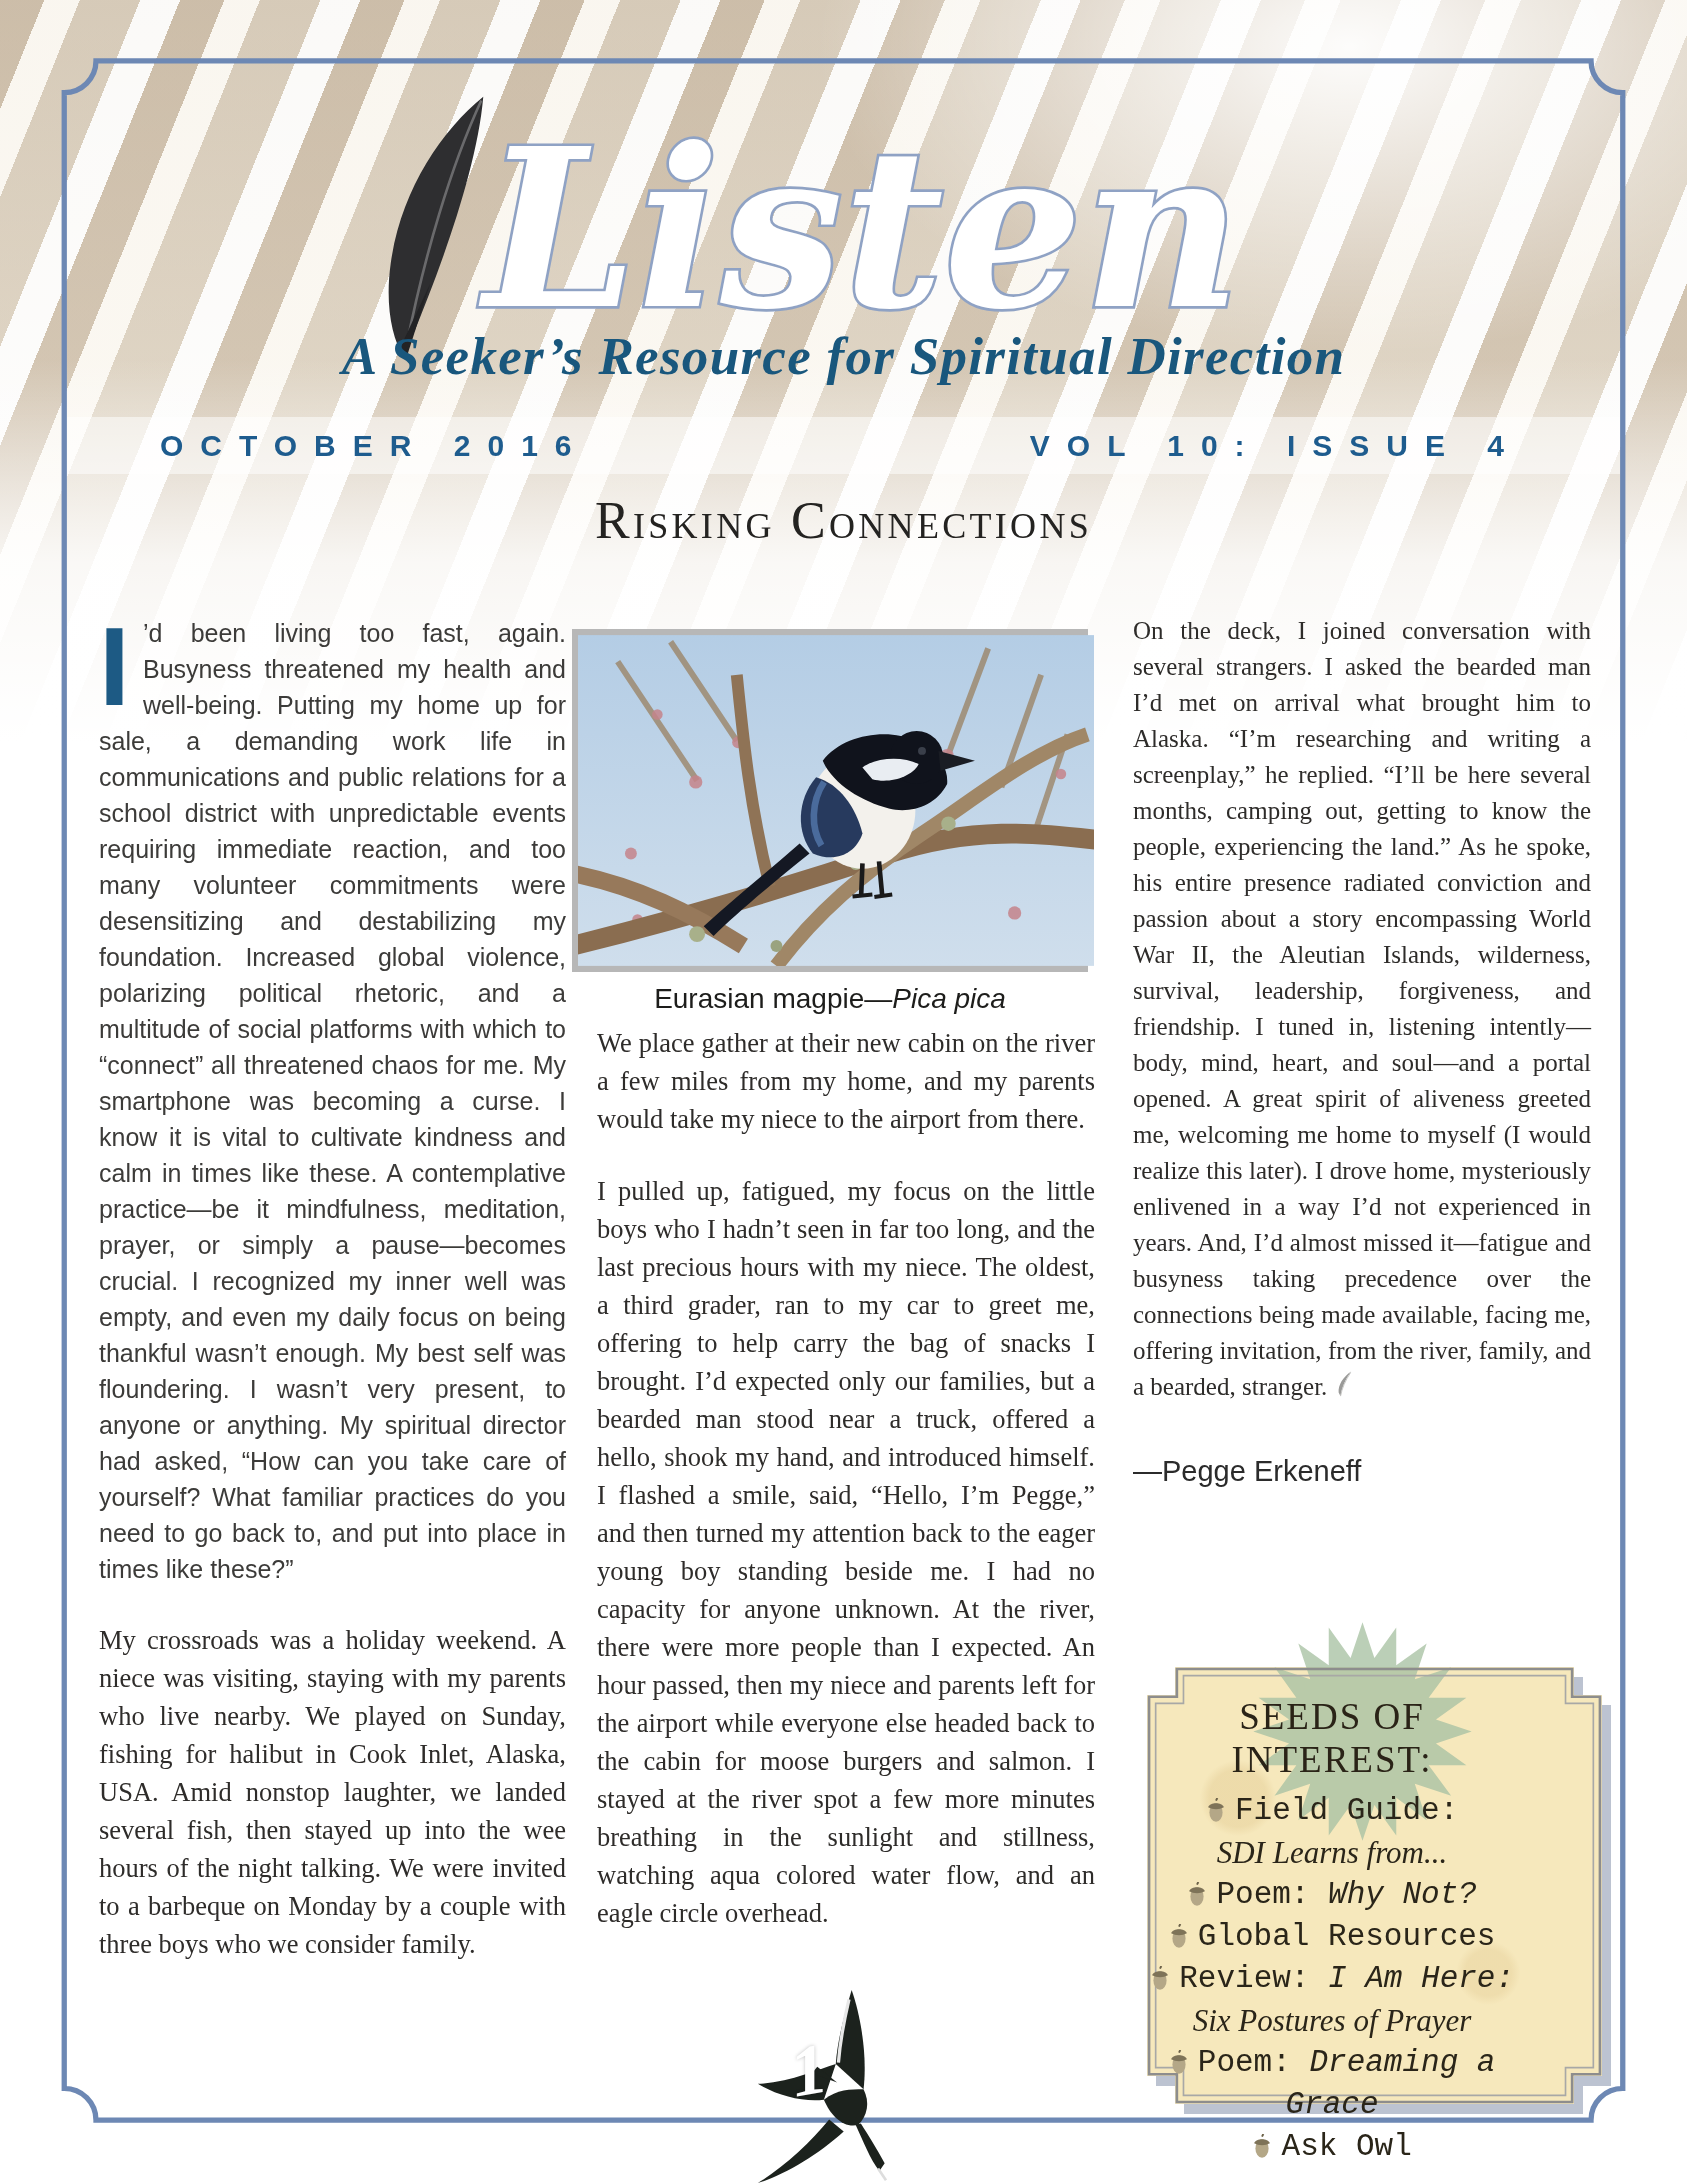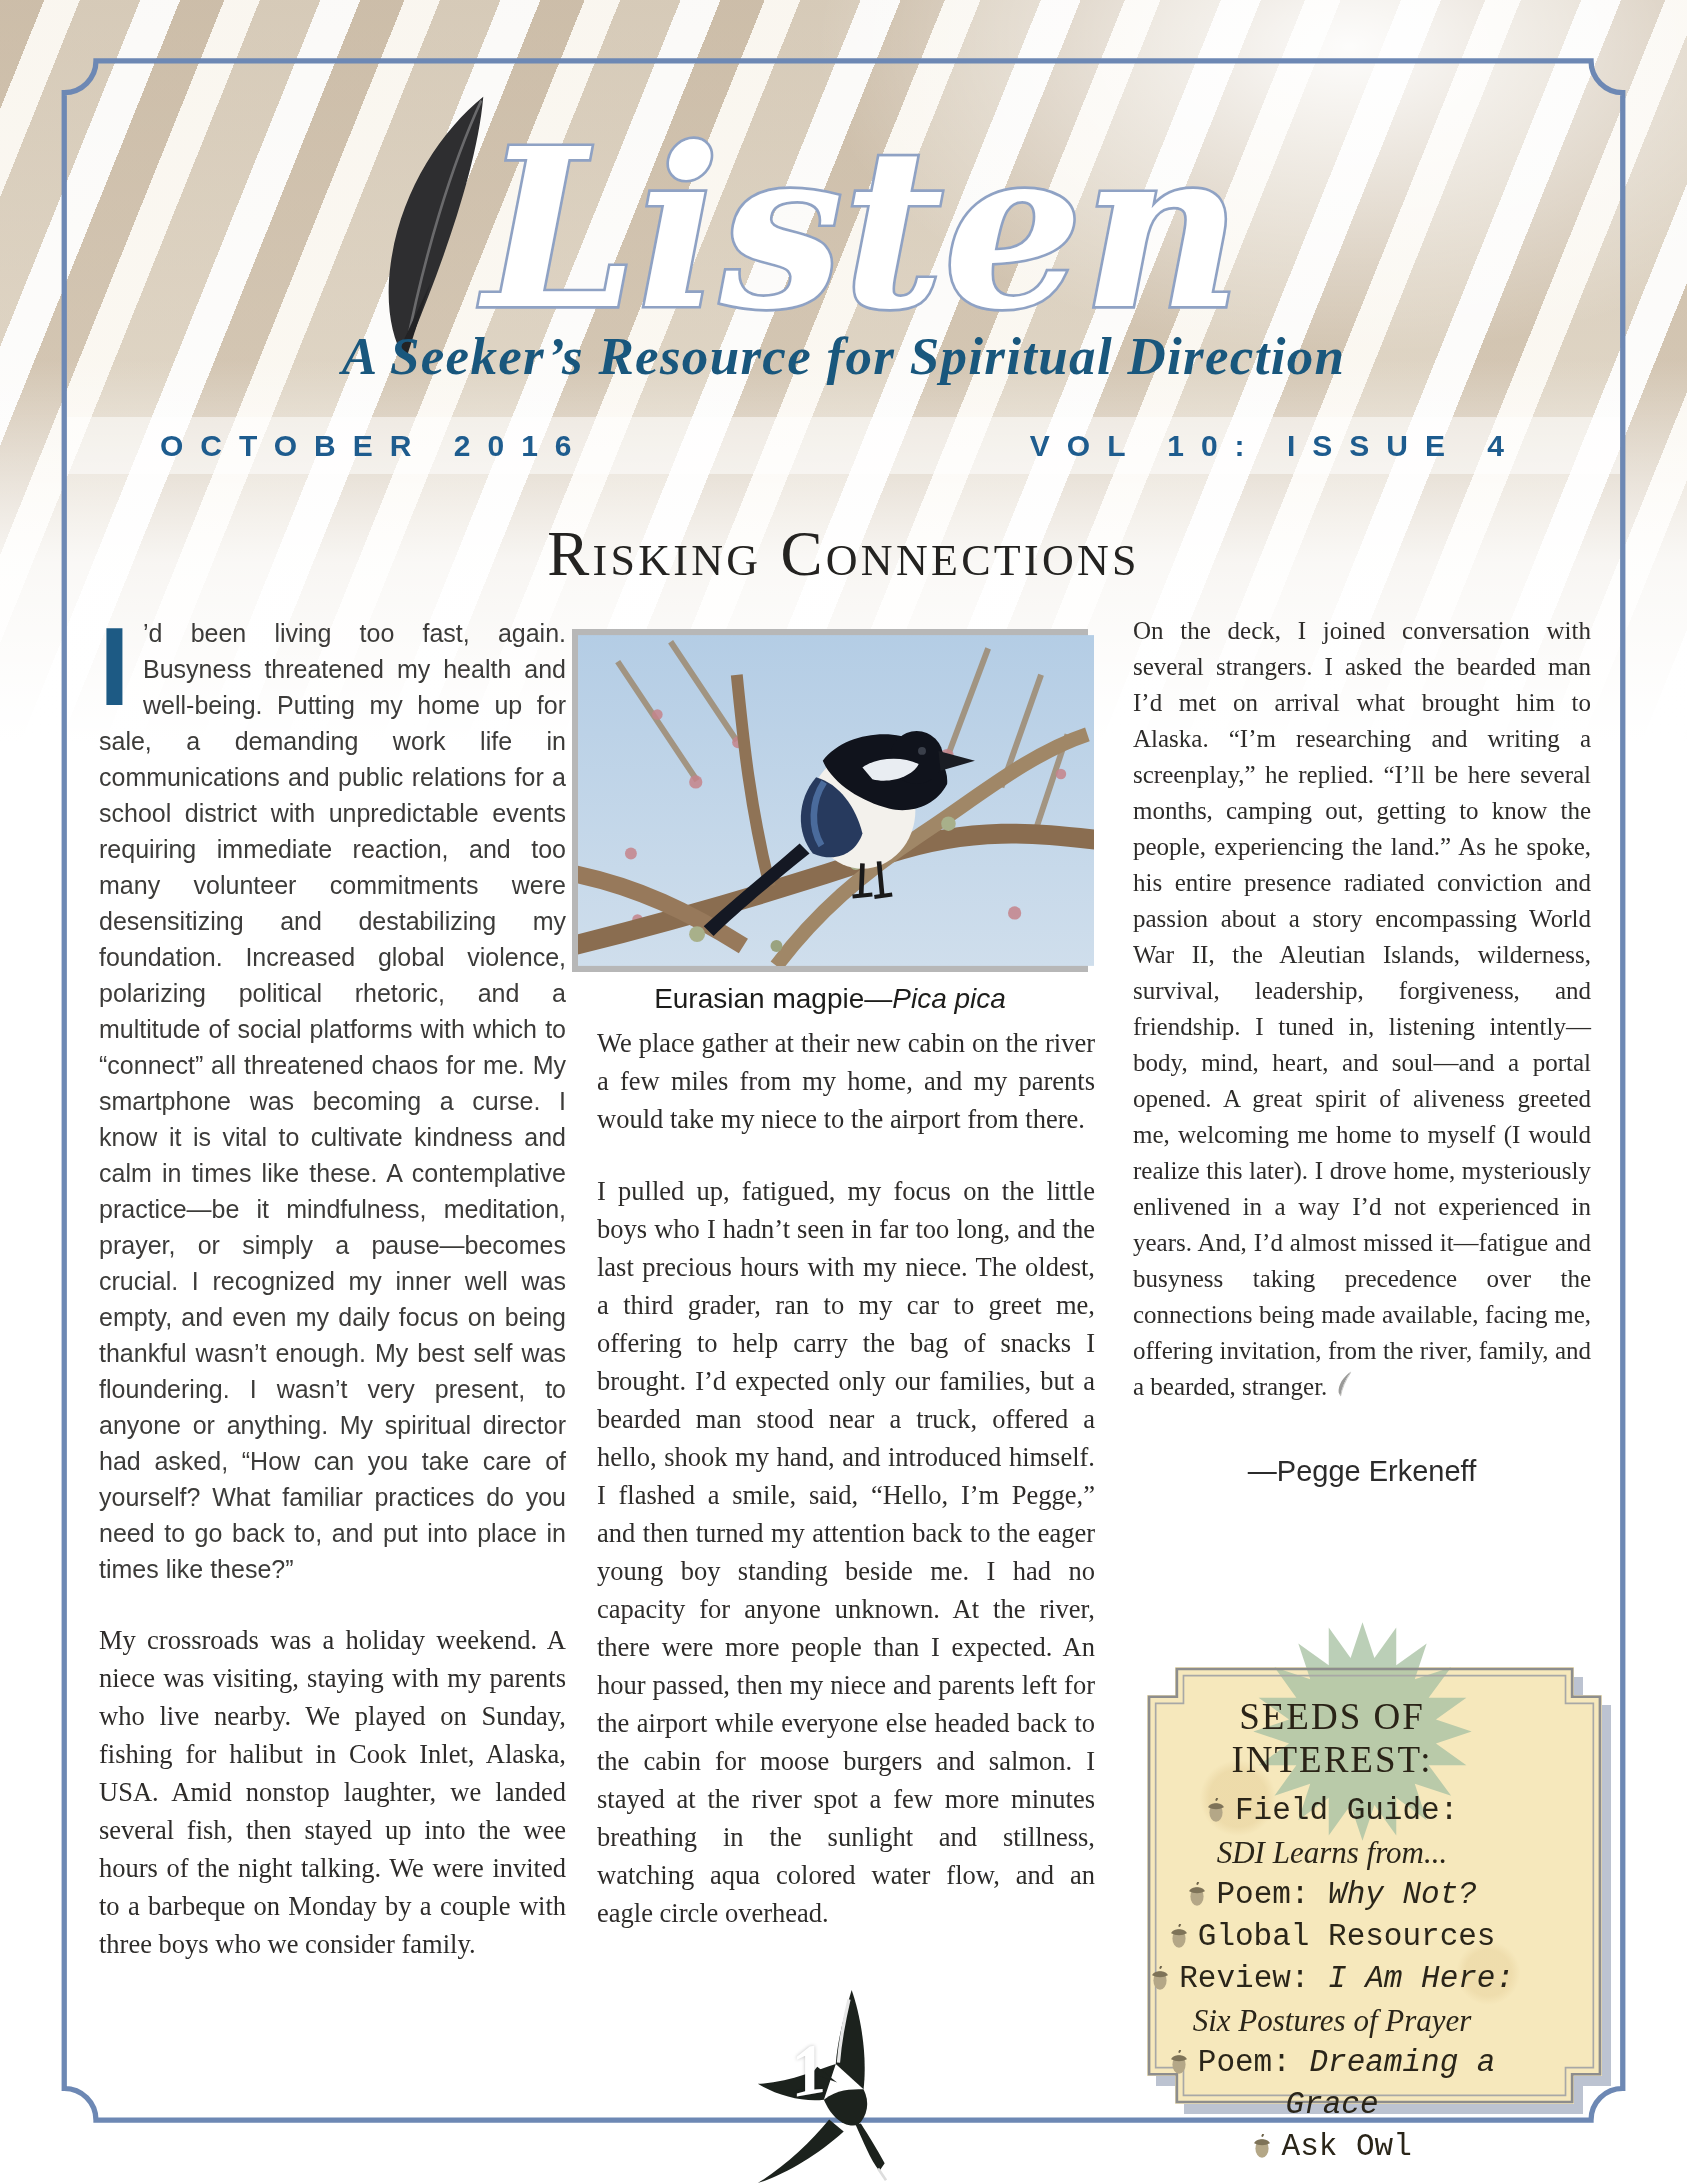--- a/index.html
+++ b/index.html
@@ -31,35 +31,35 @@
     font-size:53px;color:#19577d;letter-spacing:1.3px;}
   .dateband{left:67px;top:417px;width:1553px;height:57px;z-index:2;background:rgba(255,255,255,0.52);}
   .dateband span{position:absolute;top:0;line-height:57px;
     font-family:"Liberation Sans",sans-serif;font-weight:bold;font-size:30px;
     color:#1e5c8e;letter-spacing:17px;white-space:nowrap;}
   .date-left{left:93px;}
   .date-right{right:99px;}
 
   .article-title{left:0;top:491px;width:1687px;text-align:center;z-index:2;
     font-family:"Liberation Serif",serif;font-variant:small-caps;font-weight:400;
-    font-size:63px;color:#242321;letter-spacing:3.3px;margin-top:27px;}
+    font-size:52px;color:#242321;letter-spacing:3.3px;}
 
   
   .col{z-index:2;text-align:justify;}
   .col p{margin:0 0 34px 0;}
   .sans-par{font-family:"Liberation Sans",sans-serif;font-size:25px;line-height:36px;color:#3c3b39;}
   .serif-par{font-family:"Liberation Serif",serif;font-size:26.5px;line-height:38px;color:#2e2c2a;}
   .col1{left:99px;top:615px;width:467px;}
   .col2{left:597px;top:1024px;width:498px;}
   .col3{left:1133px;top:613px;width:458px;}
   .col3 .serif-par{font-size:25px;line-height:36px;}
   .dropcap{float:left;font-family:"Liberation Sans",sans-serif;font-weight:bold;
     font-size:111px;line-height:90px;color:#1d5a84;margin:6.6px 13.2px 0 0;}
   .byline{font-family:"Liberation Sans",sans-serif;font-size:29px;color:#2b2b2b;
-    margin-top:50px;text-align:center;}
+    margin-top:50px;text-align:left;}
 
   
   .figure{left:564px;top:621px;width:516px;z-index:2;}
   .photo-frame{border:6.6px solid #b7b7b7;line-height:0;background:#b7b7b7;}
   .caption{margin-top:10.6px;text-align:center;font-family:"Liberation Sans",sans-serif;
     font-size:28px;color:#1d1d1b;}
   .caption .it{font-style:italic;}
 
   
   .seeds-shadow{left:1156px;top:1677px;width:455px;height:437px;background:#bcc3d1;z-index:3;

